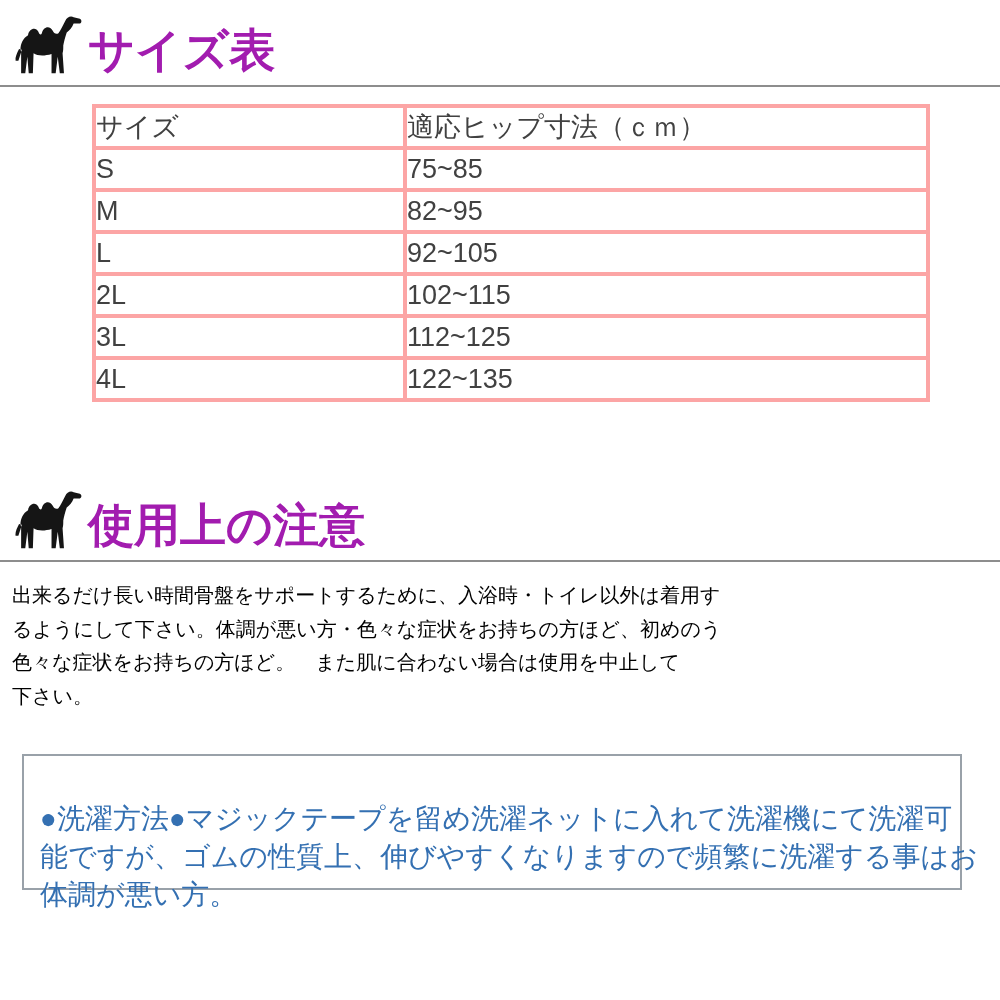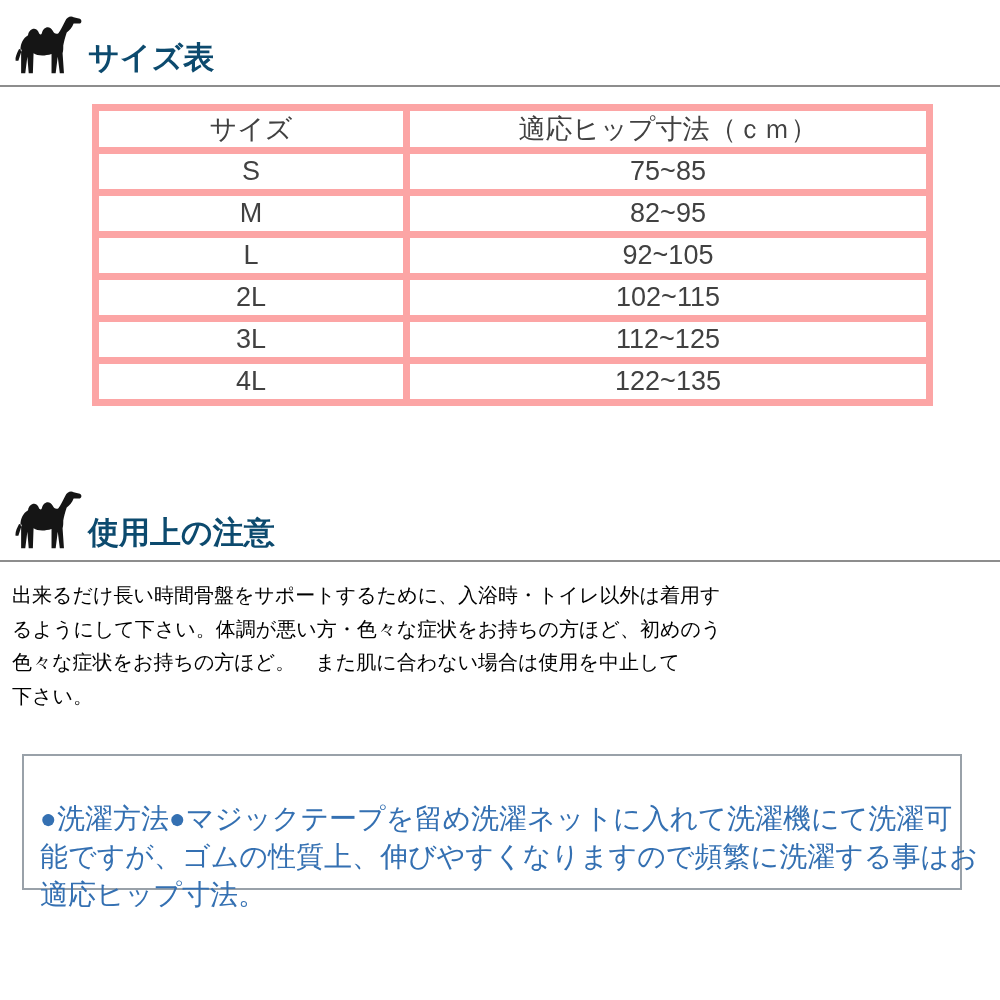--- a/index.html
+++ b/index.html
@@ -8,30 +8,30 @@
   .page { position:relative; width:1000px; height:1000px; background:#ffffff; }
 
   
   .section-header { position:absolute; left:0; width:1000px;
                     border-bottom:2px solid #8d8d8d;
                     display:flex; align-items:flex-end; padding-left:8px; }
   #size-header    { top:6px;  height:81px; }
   #caution-header { top:479px; height:83px; }
   .camel { width:76px; height:76px; flex:0 0 auto; }
   .camel svg { width:76px; height:76px; display:block; }
-  .header-title { font-size:31px; font-weight:700; color:#0c4a6e;
+  .header-title { font-size:46px; font-weight:700; color:#a21caf;
                   line-height:1; margin:0 0 12px 4px; letter-spacing:0px;
                   white-space:nowrap; }
 
   
   .size-table { position:absolute; top:104px; left:92px;
                 border-collapse:collapse; table-layout:fixed; }
   .size-table th, .size-table td {
-      border:7px solid #fca5a5; height:42px; padding:0;
-      text-align:center; vertical-align:middle;
+      border:4px solid #fca5a5; height:42px; padding:0;
+      text-align:left; vertical-align:middle;
       font-size:27px; font-weight:400; color:#414141; }
   .col-size { width:311px; }
   .col-hip  { width:523px; }
 
   
   .notes { position:absolute; top:579px; left:12px; width:985px;
            color:#000000; font-size:20px; line-height:33.5px; }
   .notes div { white-space:nowrap; }
 
   
@@ -118,16 +118,16 @@
   <div class="notes">
     <div>出来るだけ長い時間骨盤をサポートするために、入浴時・トイレ以外は着用す</div>
     <div>るようにして下さい。体調が悪い方・色々な症状をお持ちの方ほど、初めのう</div>
     <div>色々な症状をお持ちの方ほど。　また肌に合わない場合は使用を中止して</div>
     <div>下さい。</div>
   </div>
 
   <div class="wash-box" style="border-color: rgb(153, 161, 169);">
     <div class="wash-line" style="color: rgb(52, 112, 178);">●洗濯方法●マジックテープを留め洗濯ネットに入れて洗濯機にて洗濯可</div>
     <div class="wash-line" style="color: rgb(52, 112, 178);">能ですが、ゴムの性質上、伸びやすくなりますので頻繁に洗濯する事はお</div>
-    <div class="wash-line" style="color: rgb(52, 112, 178);">適応ヒップ寸法。</div>
+    <div class="wash-line" style="color: rgb(52, 112, 178);">体調が悪い方。</div>
   </div>
 
 </div>
 
 </body></html>

